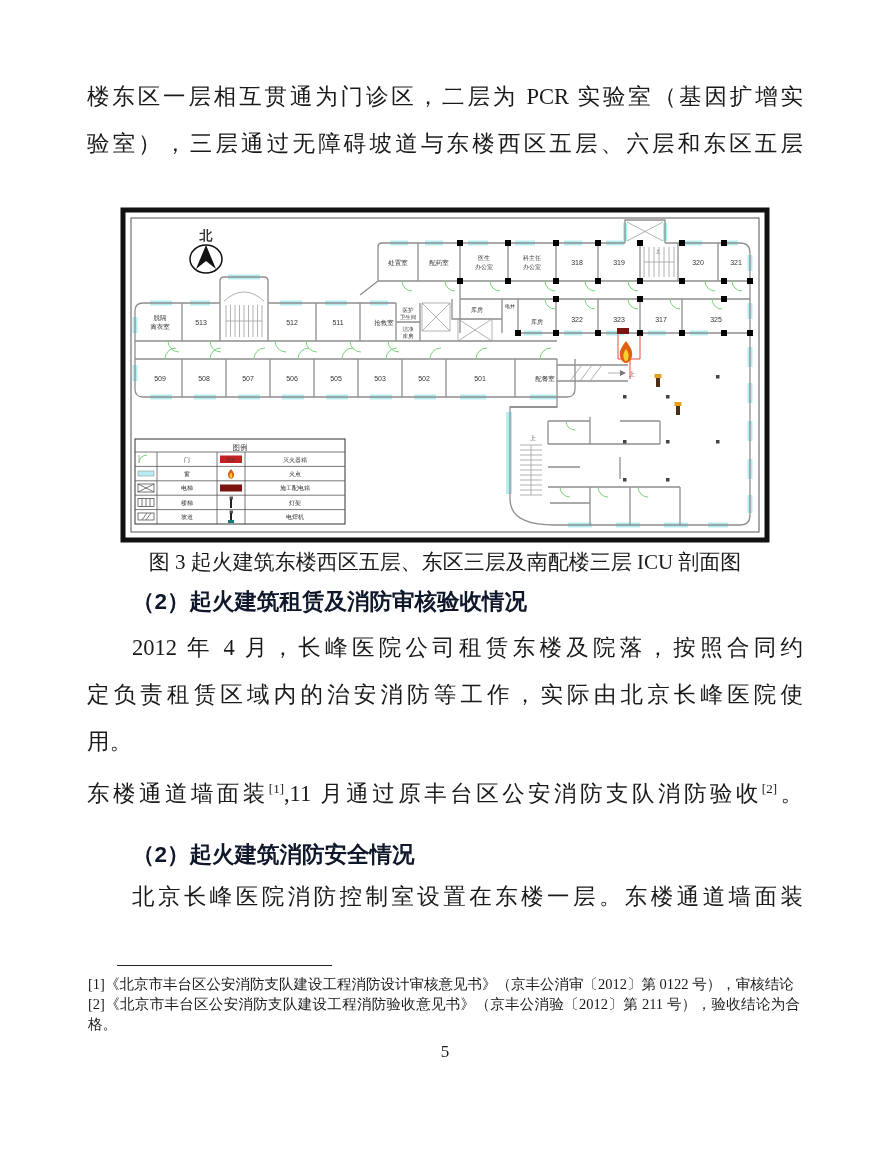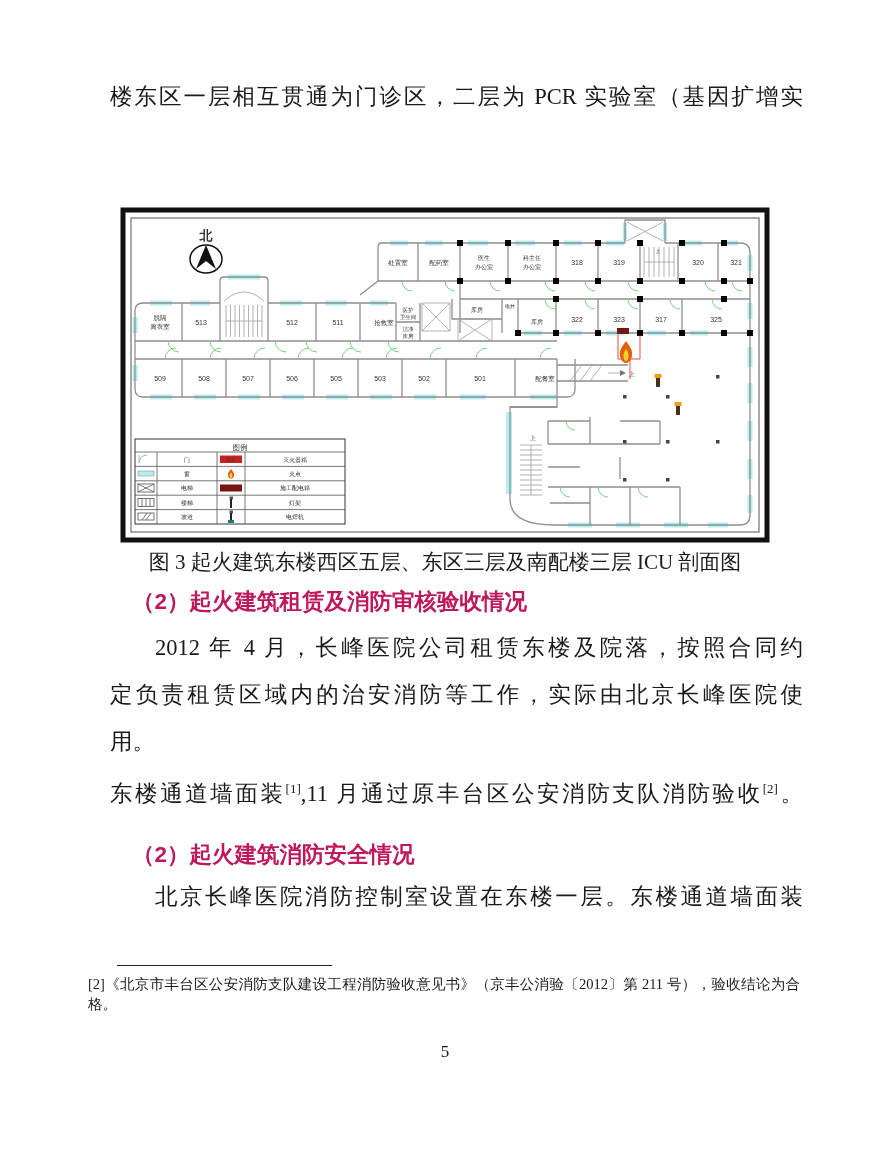--- a/index.html
+++ b/index.html
@@ -1,46 +1,47 @@
 <!DOCTYPE html>
 <html><head>
 <meta charset="utf-8">
 <style>
   html,body{margin:0;padding:0;background:#ffffff;}
   body{width:883px;height:1167px;position:relative;overflow:hidden;
        font-family:"Liberation Serif","DejaVu Serif",serif;color:#1a1a1a;}
   .abs{position:absolute;}
   .textblock{left:87px;width:716px;font-size:22.5px;}
   .line{height:47px;line-height:47px;text-align:justify;text-align-last:justify;
-        text-justify:inter-character;white-space:nowrap;margin-left:23px;}
+        text-justify:inter-character;white-space:nowrap;}
   .line.plain{text-align:left;text-align-last:left;}
   .indent{padding-left:45px;}
   .indent.line{padding-left:0;text-indent:45px;}
   sup.fnref{font-size:13px;vertical-align:super;line-height:0;}
   .caption{left:87px;width:716px;top:547px;text-align:center;font-size:21px;line-height:30px;}
   .heading{left:87px;width:716px;font-weight:bold;font-size:22.5px;line-height:32px;
-           font-family:"Liberation Sans","DejaVu Sans",sans-serif;color:#be185d;}
+           font-family:"Liberation Sans","DejaVu Sans",sans-serif;color:#0f172a;}
   .fnsep{left:117px;top:965px;width:215px;border-top:1.6px solid #222;height:0;}
   .footnotes{left:88px;width:712px;top:974px;font-size:14.5px;line-height:20px;text-align:justify;}
   .pagenum{left:87px;width:716px;top:1042px;text-align:center;font-size:17px;}
   .figwrap{left:120px;top:207px;width:650px;height:336px;}
   svg text{font-family:"Liberation Sans","DejaVu Sans",sans-serif;fill:#333;}
   svg .walls{stroke:#8f8f8f;stroke-width:1.3;fill:none;}
   svg .thin{stroke:#a0a0a0;stroke-width:0.8;fill:none;}
   svg .door{stroke:#7bd47b;stroke-width:1;fill:none;}
   svg .win{fill:#b5eef1;}
   svg .col{fill:#000;}
   svg .leg{stroke:#555;stroke-width:0.8;fill:none;}
   svg .redwire{stroke:#e03a2a;stroke-width:0.9;fill:none;}
 </style>
 </head>
 <body>
 
 <div class="abs textblock" style="top:73px">
   <div class="line">楼东区一层相互贯通为门诊区，二层为 PCR 实验室（基因扩增实</div>
+  <div class="line">验室），三层通过无障碍坡道与东楼西区五层、六层和东区五层</div>
 </div>
 
 <div class="abs figwrap">
 <svg viewBox="0 0 650 336" width="650" height="336">
 
   <g>
     <rect x="3" y="3" width="644" height="330" fill="#ffffff" stroke="#111" stroke-width="5"></rect>
     <rect x="11" y="11" width="628" height="314" fill="none" stroke="#555" stroke-width="1"></rect>
   </g>
 
@@ -285,16 +286,17 @@
 </div>
 
 <div class="abs heading indent" style="top:839px">（2）起火建筑消防安全情况</div>
 
 <div class="abs textblock" style="top:873px">
   <div class="line indent">北京长峰医院消防控制室设置在东楼一层。东楼通道墙面装</div>
 </div>
 
 <div class="abs fnsep"></div>
 <div class="abs footnotes">
+  <div>[1]《北京市丰台区公安消防支队建设工程消防设计审核意见书》（京丰公消审〔2012〕第 0122 号），审核结论</div>
   <div>[2]《北京市丰台区公安消防支队建设工程消防验收意见书》（京丰公消验〔2012〕第 211 号），验收结论为合格。</div>
 </div>
 
 <div class="abs pagenum">5</div>
 
 </body></html>

